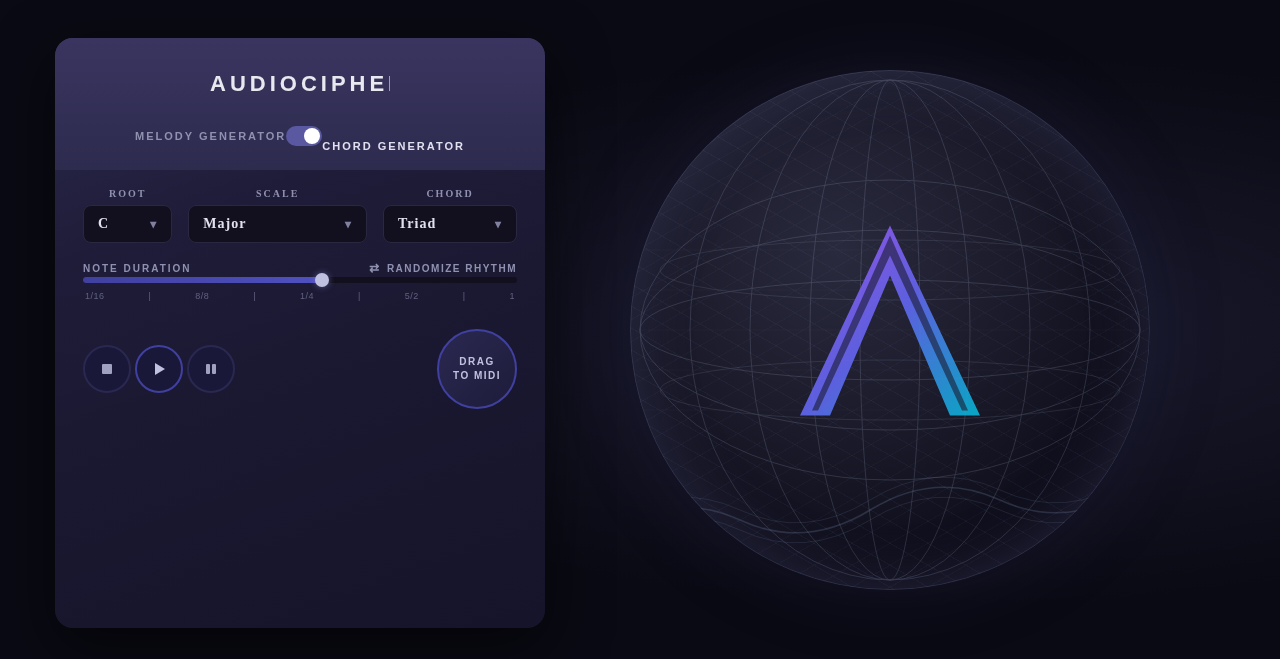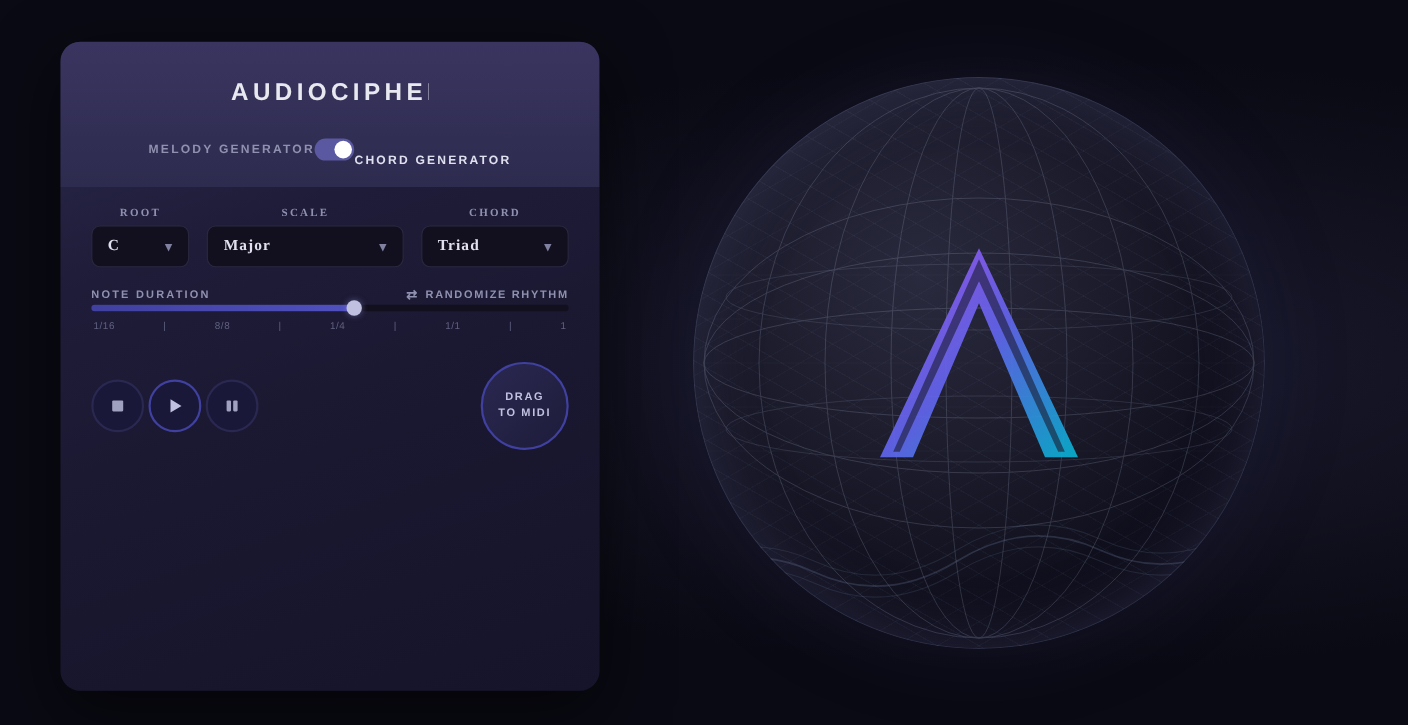--- a/index.html
+++ b/index.html
@@ -529,21 +529,21 @@
       <div class="marker-item">
         <span class="slider-tick-label">|</span>
       </div>
       <div class="marker-item">
         <span class="slider-tick-label">1/4</span>
       </div>
       <div class="marker-item">
         <span class="slider-tick-label">|</span>
       </div>
       <div class="marker-item">
-        <span class="slider-tick-label">1/1</span>
+        <span class="slider-tick-label">5/2</span>
       </div>
       <div class="marker-item">
         <span class="slider-tick-label">|</span>
       </div>
       <div class="marker-item">
         <span class="slider-tick-label">1</span>
       </div>
     </div>
 
     

